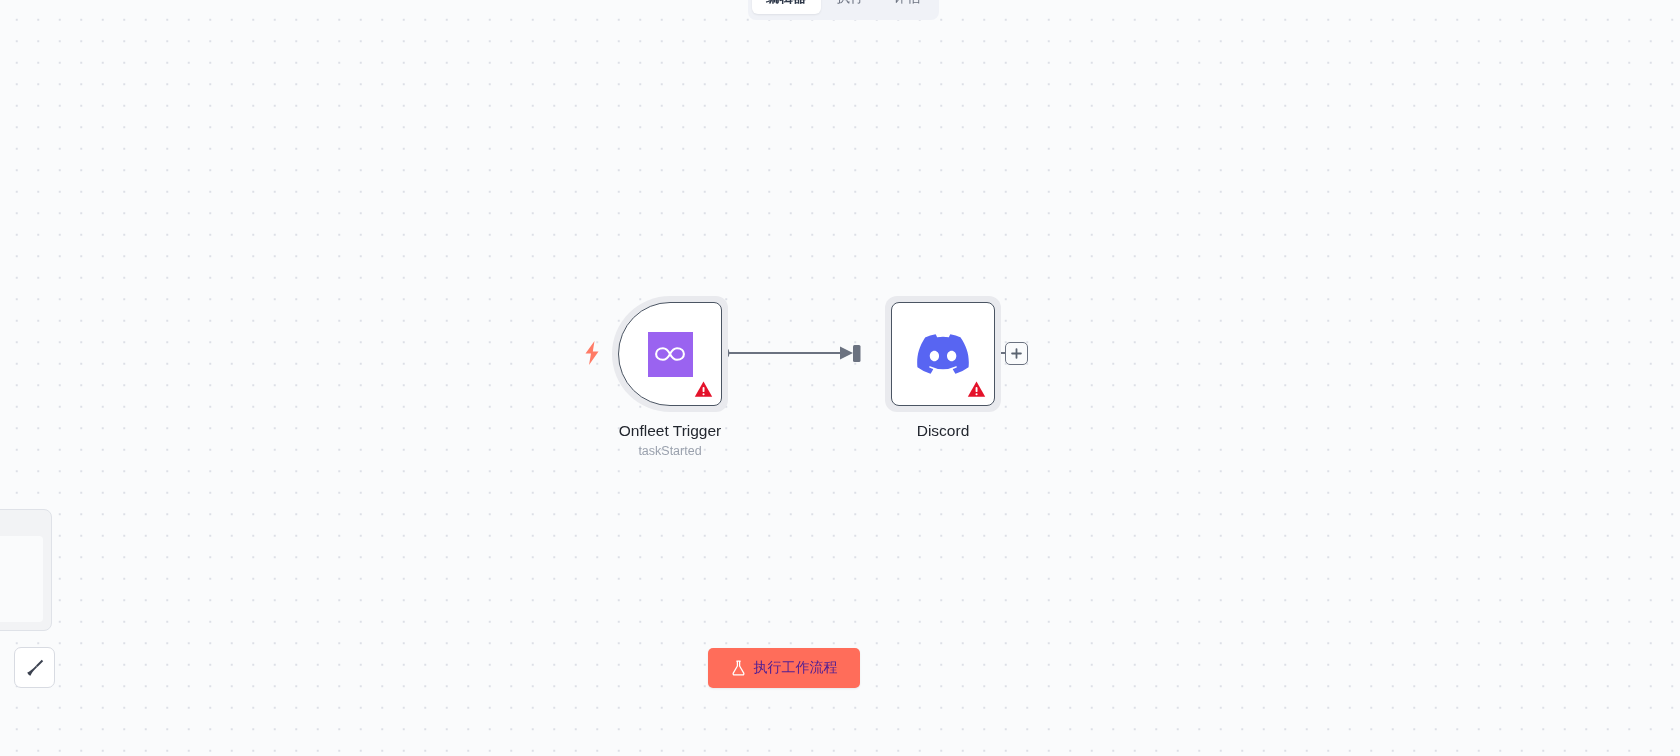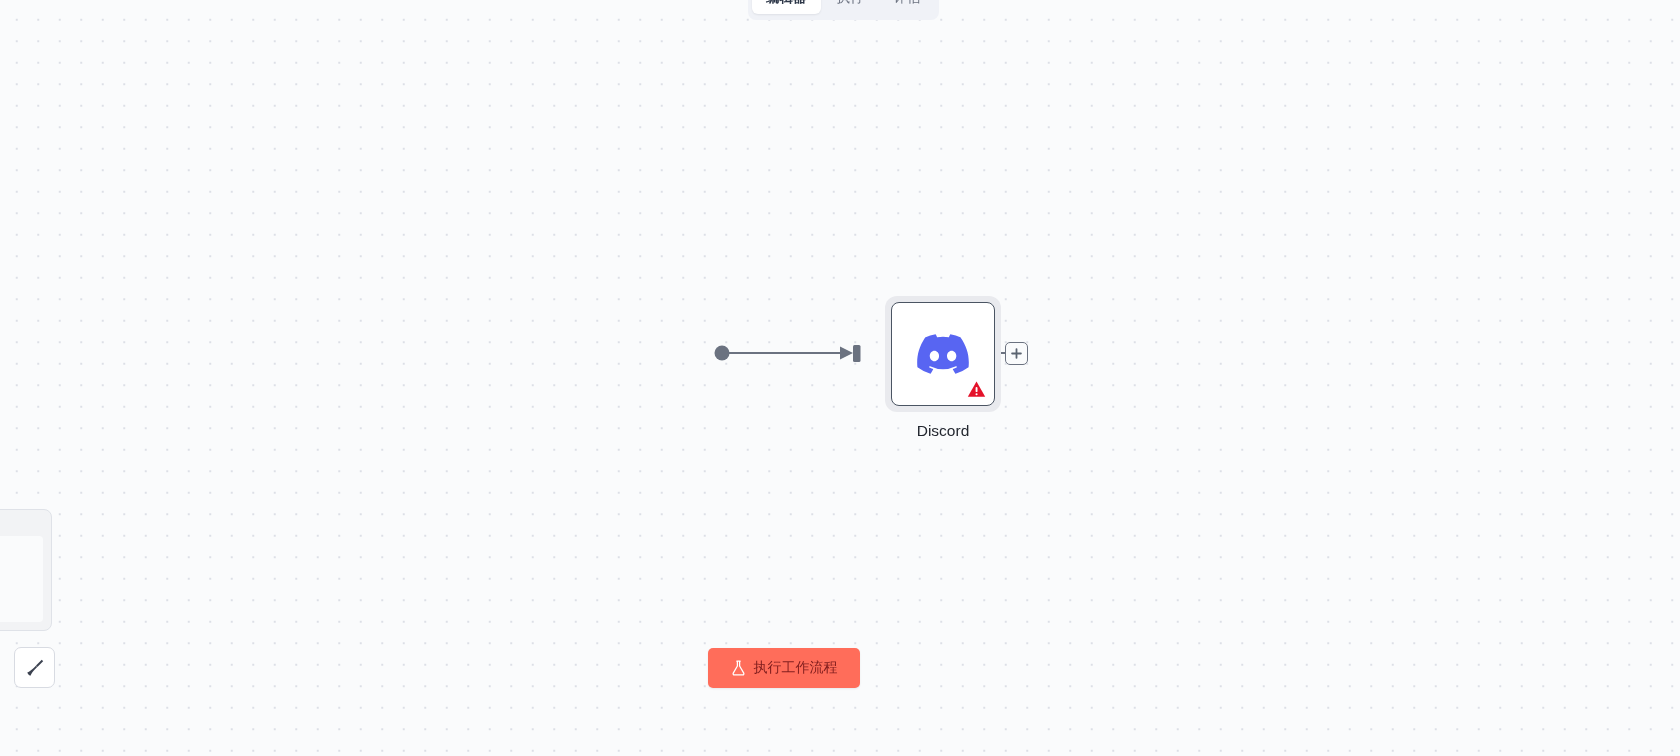--- a/index.html
+++ b/index.html
@@ -155,21 +155,21 @@
   }
 
   
   .exec-btn {
     position: absolute;
     left: 708px;
     top: 648px;
     width: 152px;
     height: 40px;
     background: #ff6d5a;
-    color: #7f1d1d;
+    color: #4c1d95;
     border: none;
     border-radius: 5px;
     display: flex;
     align-items: center;
     justify-content: center;
     gap: 8px;
     font-size: 14px;
     font-family: "Liberation Sans", sans-serif;
     cursor: pointer;
     box-shadow: 0 1px 2px rgba(22,25,41,.08);
@@ -230,20 +230,49 @@
     <line x1="14" y1="23" x2="128" y2="23" stroke="#6b7280" stroke-width="2.1"></line>
 
     <polygon points="126,16.5 139,23 126,29.5" fill="#6b7280"></polygon>
 
     <rect x="139" y="15" width="7.5" height="17" rx="1.5" fill="#6b7280"></rect>
 
     <circle cx="238" cy="23" r="7.5" fill="#6b7280"></circle>
     <line x1="244" y1="23" x2="293" y2="23" stroke="#6b7280" stroke-width="2.1"></line>
   </svg>
 
+  <div class="node-wrap" style="left:612px; top:296px;">
+
+    <svg class="trigger-bolt" viewBox="0 0 20 26">
+      <path d="M12.5 1 L3.5 13.5 L9 13.5 L7 25 L16.5 11.5 L10.8 11.5 Z" fill="#ff7b66"></path>
+    </svg>
+
+    <div class="node-halo trigger">
+      <div class="node-box trigger">
+        <div class="onfleet-icon">
+          <svg width="34" height="20" viewBox="0 0 34 20">
+            <path d="M10 4.2 C5.6 4.2 3.1 6.9 3.1 10 C3.1 13.1 5.6 15.8 10 15.8
+                     C14 15.8 15.6 12.6 17 10 C18.4 7.4 20 4.2 24 4.2
+                     C28.4 4.2 30.9 6.9 30.9 10 C30.9 13.1 28.4 15.8 24 15.8
+                     C20 15.8 18.4 12.6 17 10 C15.6 7.4 14 4.2 10 4.2 Z" fill="none" stroke="#ffffff" stroke-width="2.1" stroke-linecap="round"></path>
+          </svg>
+        </div>
+        <div class="warn-badge">
+          <svg width="19" height="19" viewBox="0 0 19 19">
+            <path d="M9.5 1.6 L18.2 16.8 L0.8 16.8 Z" fill="#e4122a"></path>
+            <rect x="8.6" y="7" width="1.9" height="5.1" rx=".9" fill="#ffffff"></rect>
+            <circle cx="9.55" cy="14.2" r="1.05" fill="#ffffff"></circle>
+          </svg>
+        </div>
+      </div>
+    </div>
+
+    <div class="node-label">Onfleet Trigger</div>
+    <div class="node-sublabel">taskStarted</div>
+  </div>
 
   <div class="node-wrap" style="left:841px; top:296px;padding-left:44px;">
 
     <div class="node-halo action">
       <div class="node-box action">
         <svg class="discord-icon" width="52" height="40" viewBox="0 0 71 55">
           <path fill="#5865f2" d="M60.1 4.9A58.5 58.5 0 0 0 45.6.5a.2.2 0 0 0-.2.1c-.6 1.1-1.3 2.6-1.8 3.7a54 54 0 0 0-16.2 0c-.5-1.2-1.2-2.6-1.9-3.7a.2.2 0 0 0-.2-.1c-5 .9-9.9 2.4-14.5 4.4a.2.2 0 0 0-.1.1C1.6 18.7-1 32.1.3 45.4c0 .1 0 .2.1.2a58.8 58.8 0 0 0 17.8 9 .2.2 0 0 0 .2-.1c1.4-1.9 2.6-3.9 3.6-6a.2.2 0 0 0-.1-.3 38.7 38.7 0 0 1-5.5-2.6.2.2 0 0 1 0-.4l1.1-.9a.2.2 0 0 1 .2 0 41.9 41.9 0 0 0 35.6 0 .2.2 0 0 1 .2 0l1.1.9a.2.2 0 0 1 0 .4 36.3 36.3 0 0 1-5.5 2.6.2.2 0 0 0-.1.3c1 2.1 2.2 4.1 3.6 6a.2.2 0 0 0 .2.1 58.6 58.6 0 0 0 17.8-9 .2.2 0 0 0 .1-.2c1.5-15.4-2.6-28.7-10.8-40.4a.2.2 0 0 0-.1-.1zM23.7 37.3c-3.5 0-6.4-3.2-6.4-7.2s2.8-7.2 6.4-7.2c3.6 0 6.5 3.3 6.4 7.2 0 4-2.8 7.2-6.4 7.2zm23.7 0c-3.5 0-6.4-3.2-6.4-7.2s2.8-7.2 6.4-7.2c3.6 0 6.5 3.3 6.4 7.2 0 4-2.8 7.2-6.4 7.2z"></path>
         </svg>
         <div class="warn-badge">
           <svg width="19" height="19" viewBox="0 0 19 19">

